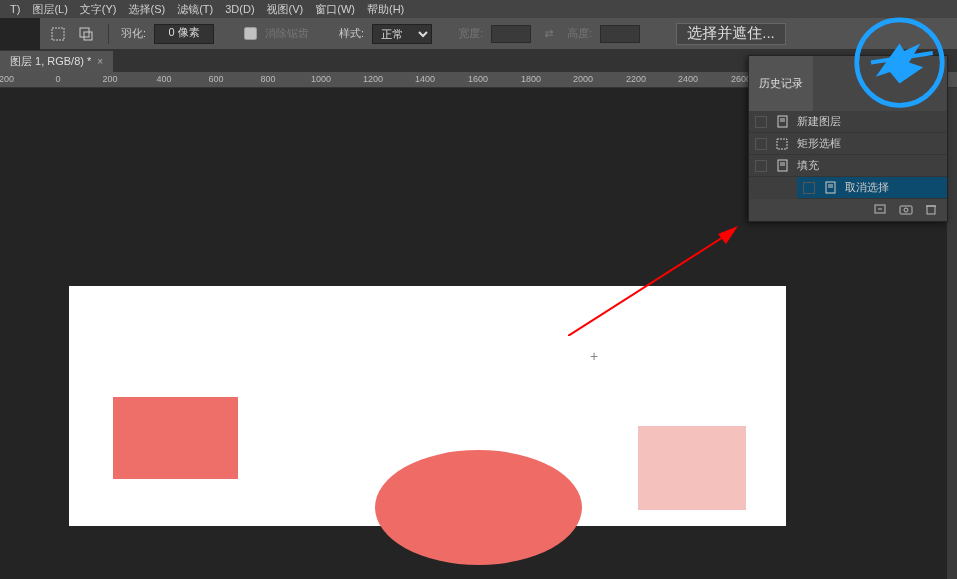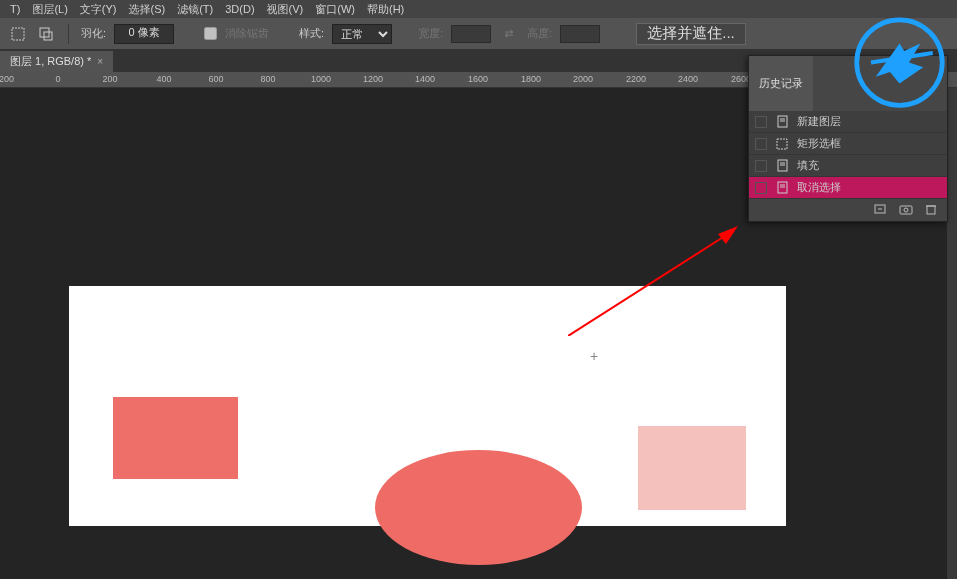--- a/index.html
+++ b/index.html
@@ -24,20 +24,21 @@
   cursor: default;
 }
 .toolbar {
   height: 32px;
   background: #535353;
   display: flex;
   align-items: center;
   padding: 0 8px;
   gap: 8px;
   border-bottom: 1px solid #333;
+  margin-left: 40px;
 }
 .toolbar .icon-btn {
   width: 20px; height: 20px;
   display: flex; align-items: center; justify-content: center;
   color: #ccc;
 }
 .toolbar .sep {
   width: 1px; height: 20px; background: #3a3a3a; margin: 0 4px;
 }
 .toolbar label { color: #ccc; font-size: 11px; }
@@ -148,21 +149,22 @@
 .history-panel .items {
   background: #3e3e3e;
 }
 .history-panel .item {
   display: flex; align-items: center;
   padding: 3px 6px;
   gap: 8px;
   border-bottom: 1px solid #353535;
 }
 .history-panel .item.active {
-  background: #be185d;
+  background: #0c4a6e;
+  margin-left: 48px;
 }
 .history-panel .item .vis { width: 12px; height: 12px; border: 1px solid #555; }
 .history-panel .item .ico { width: 14px; height: 14px; color: #ccc; display:flex;align-items:center;justify-content:center;}
 .history-panel .item .lbl { color: #ccc; font-size: 11px; }
 .history-panel .footer {
   display: flex; justify-content: flex-end; gap: 12px;
   padding: 4px 8px;
   background: #434343;
 }
 .history-panel .footer .fico { width: 14px; height: 14px; color: #bbb; }

